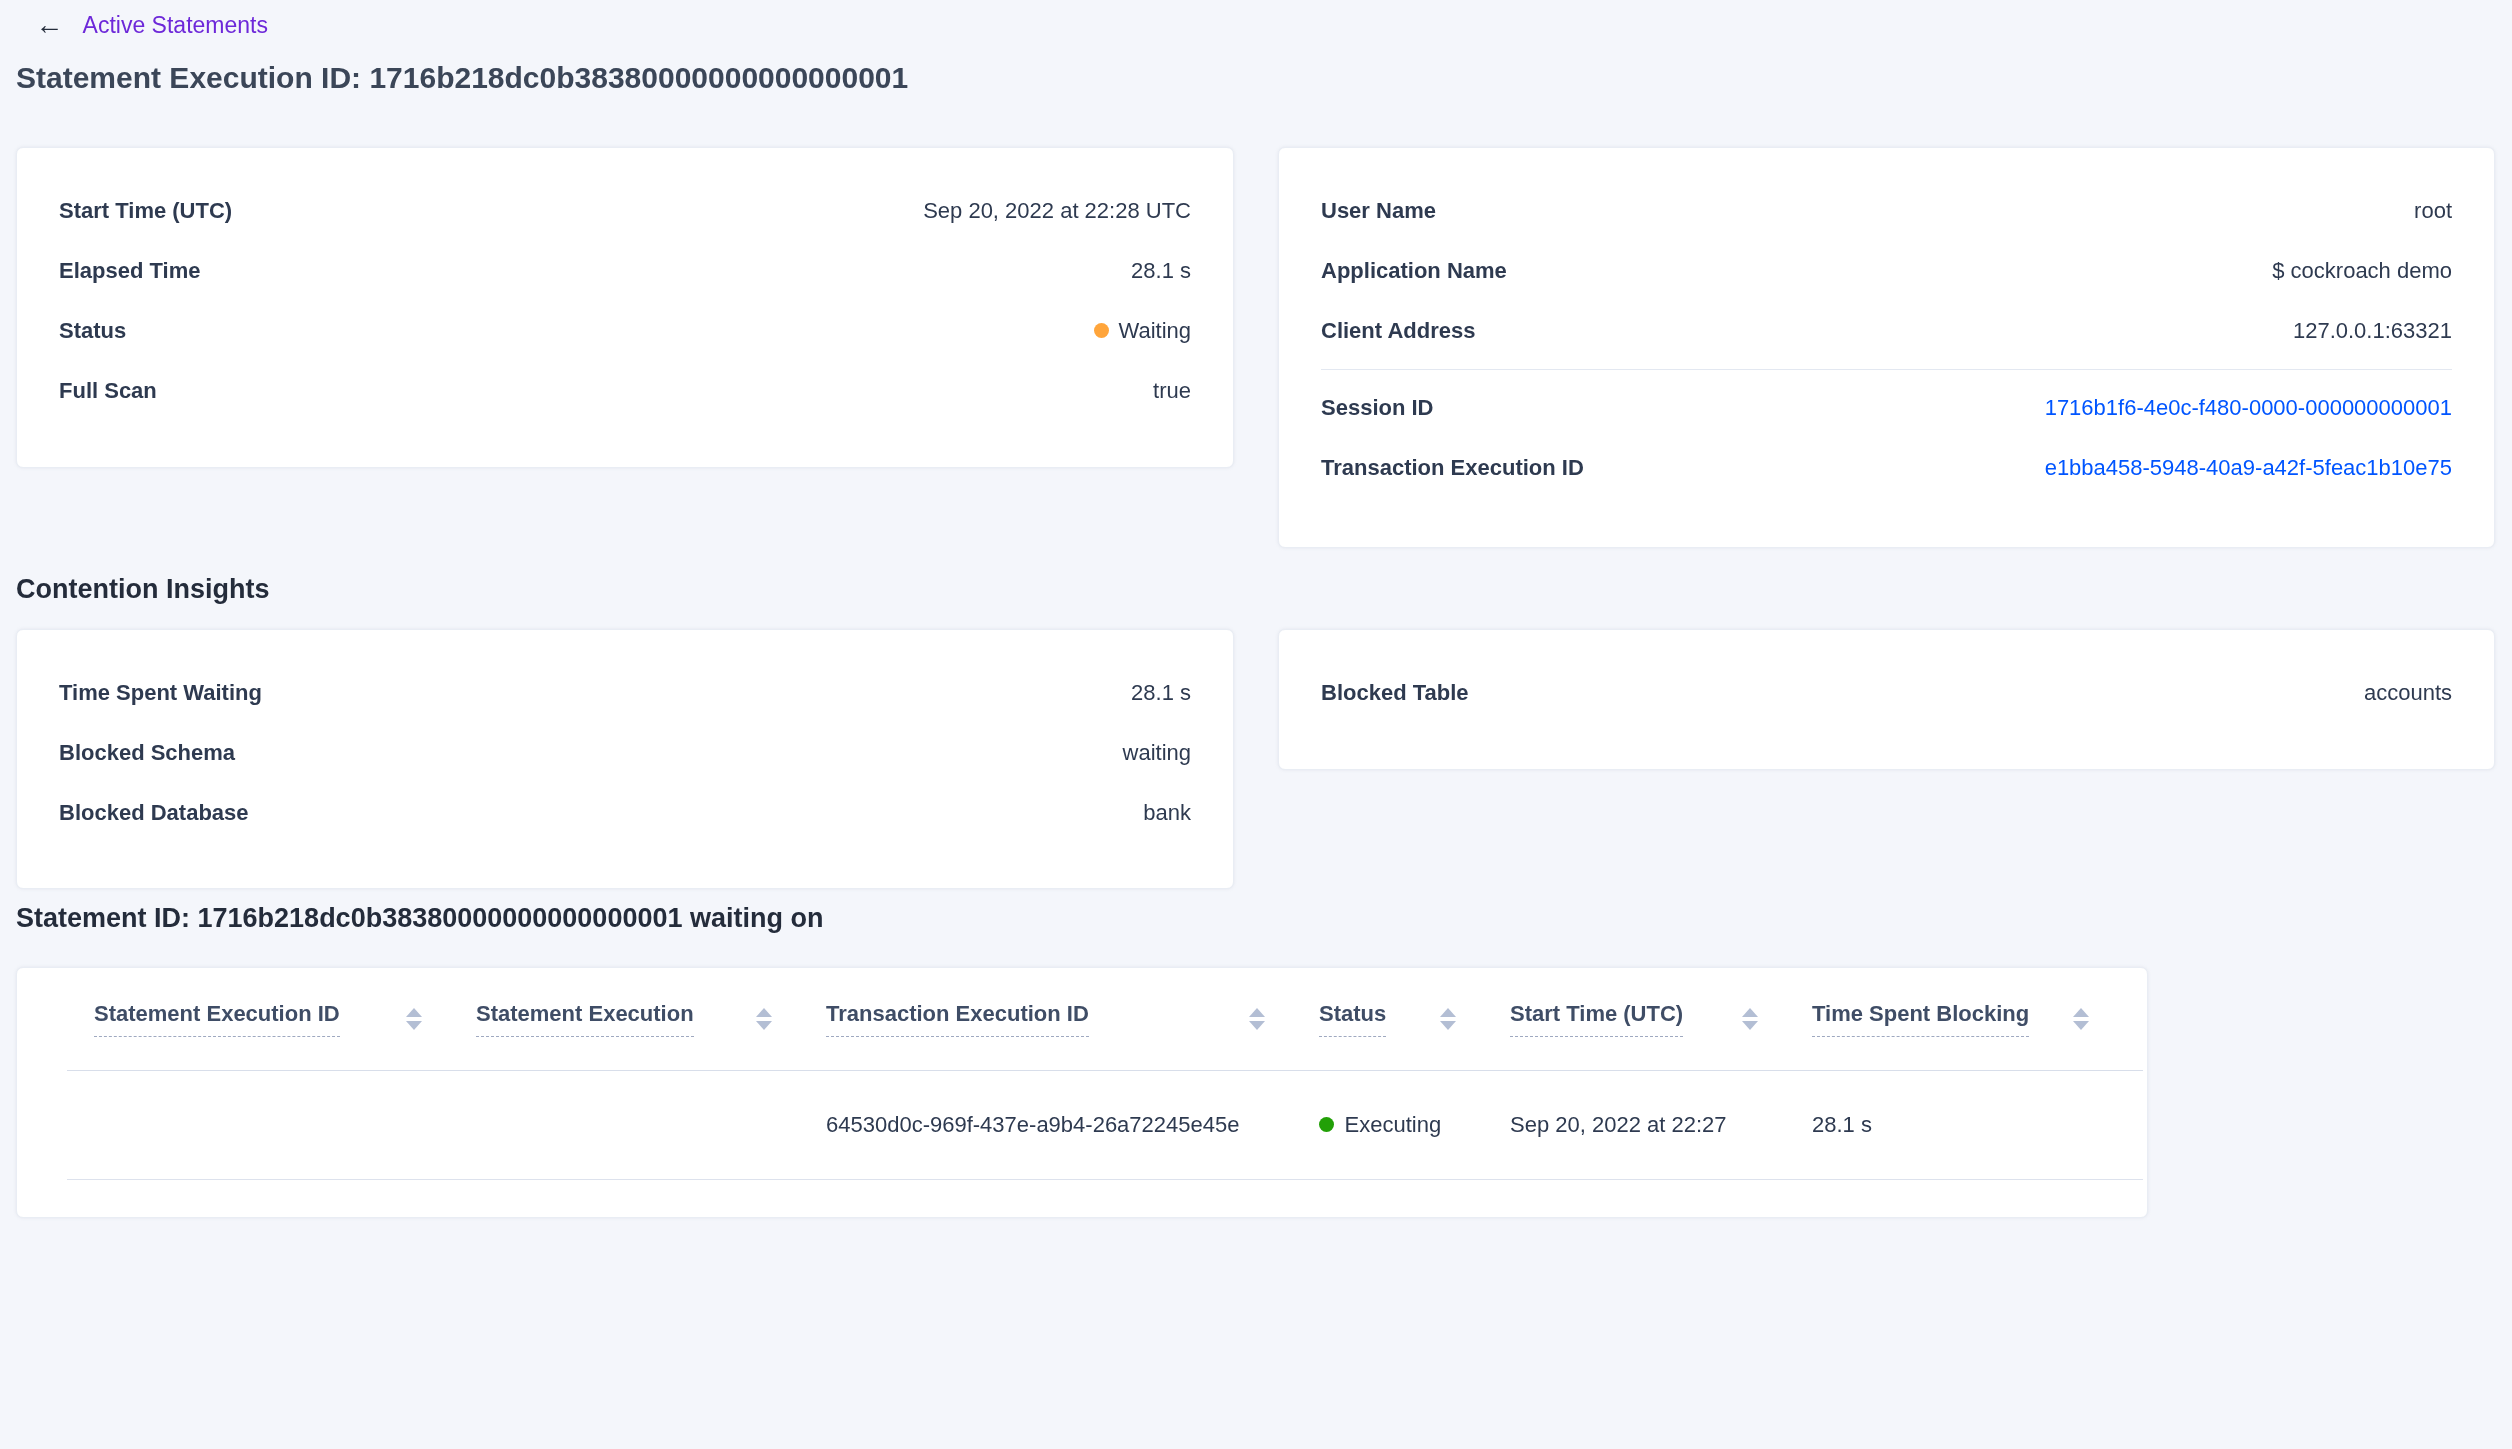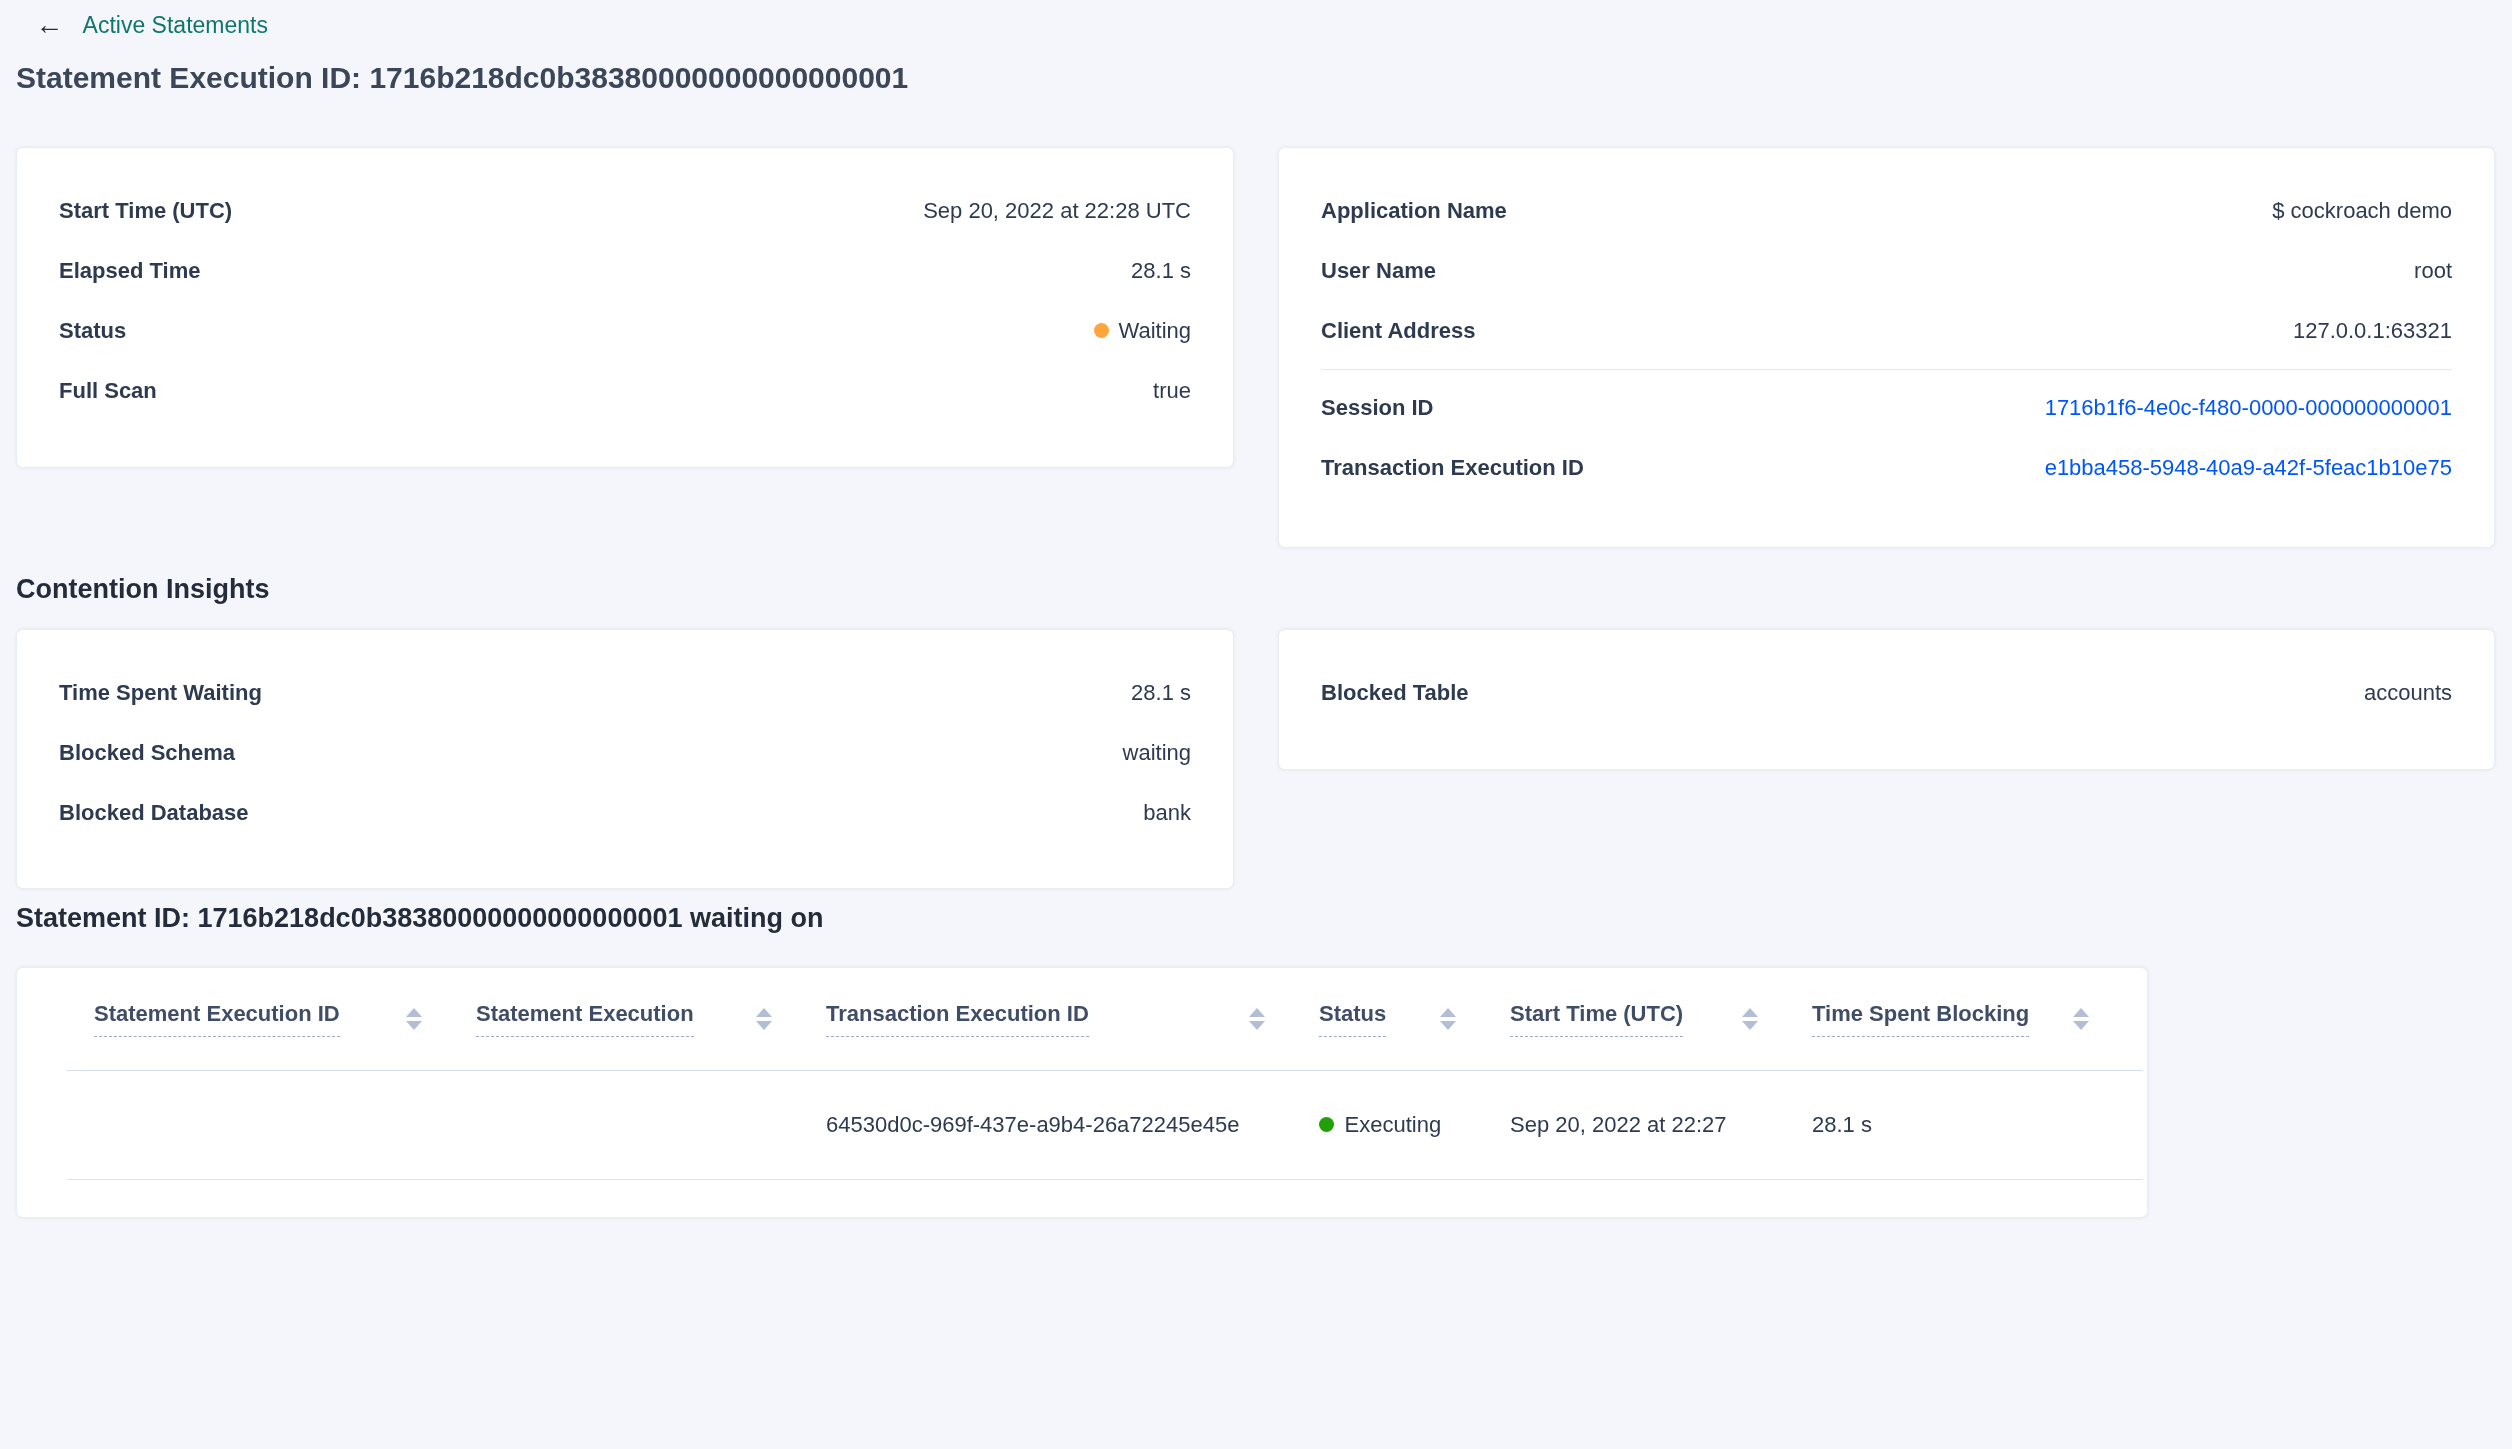--- a/index.html
+++ b/index.html
@@ -17,21 +17,21 @@
     margin-top: 8.8px;
     height: 33px;
     display: flex;
     align-items: center;
     gap: 19.3px;
     padding-left: 19.3px;
     font-size: 23px;
     color: #242c3b;
   }
   .back-arrow { font-size: 28px; line-height: 1; color: #242c3b; cursor: pointer; }
-  .back-link { cursor: pointer; text-decoration: none; color: #0f766e; }
+  .back-link { cursor: pointer; text-decoration: none; color: #6d28d9; }
 
   
   .page-title {
     margin-top: 19.3px;
     font-size: 30px;
     font-weight: 700;
     color: #3b4658;
   }
 
   
@@ -186,26 +186,26 @@
         </span>
       </div>
       <div class="kv-row">
         <span class="kv-label">Full Scan</span>
         <span class="kv-value">true</span>
       </div>
     </div>
 
     <div class="card card-session">
       <div class="kv-row">
+        <span class="kv-label">User Name</span>
+        <span class="kv-value">root</span>
+      </div>
+      <div class="kv-row">
         <span class="kv-label">Application Name</span>
         <span class="kv-value">$ cockroach demo</span>
-      </div>
-      <div class="kv-row">
-        <span class="kv-label">User Name</span>
-        <span class="kv-value">root</span>
       </div>
       <div class="kv-row">
         <span class="kv-label">Client Address</span>
         <span class="kv-value">127.0.0.1:63321</span>
       </div>
       <hr class="divider">
       <div class="kv-row">
         <span class="kv-label">Session ID</span>
         <a class="kv-value link" style="color: rgb(0, 85, 255);">1716b1f6-4e0c-f480-0000-000000000001</a>
       </div>

